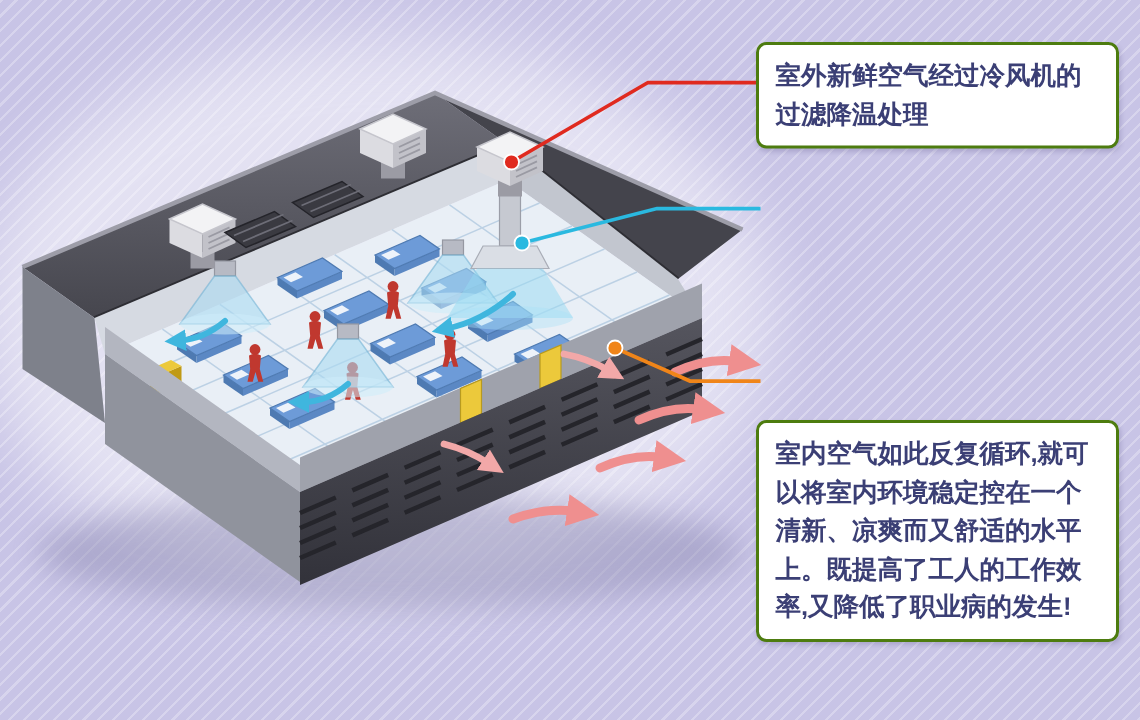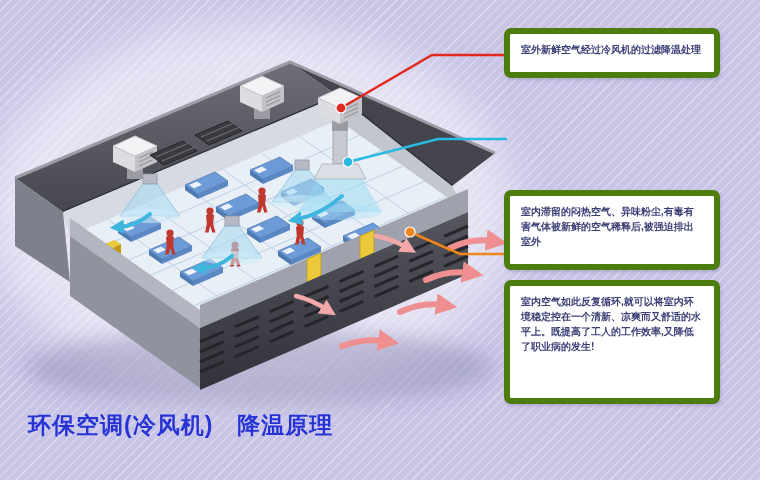--- a/index.html
+++ b/index.html
@@ -5,23 +5,23 @@
   html,body{margin:0;padding:0;}
   body{
     width:760px;height:480px;overflow:hidden;position:relative;
     font-family:"Liberation Sans", sans-serif;
     background-color:#c8c4e6;
     background-image:repeating-linear-gradient(135deg, rgba(255,255,255,.28) 0px, rgba(255,255,255,.28) 1.5px, rgba(255,255,255,0) 1.5px, rgba(255,255,255,0) 7px);
   }
   .stage{position:absolute;inset:0;}
   svg.scene{position:absolute;left:0;top:0;z-index:1;}
   .callout{
-    position:absolute;left:504px;width:216px;box-sizing:border-box;
-    background:#ffffff;border:6px solid #4d7c0f;border-radius:7px;
-    padding:8px 11px;font-size:10px;line-height:1.5;font-weight:600;
+    position:absolute;left:504px;width:242px;box-sizing:border-box;
+    background:#ffffff;border:2px solid #4d7c0f;border-radius:7px;
+    padding:8px 11px;font-size:17px;line-height:1.5;font-weight:600;
     color:#3b3f75;z-index:2;box-shadow:1px 2px 3px rgba(90,85,140,.25);
   }
   #c1{top:28px;min-height:50px;}
   #c2{top:113px;min-height:50px;}
   #c3{top:190px;min-height:80px;}
   #c4{top:280px;min-height:124px;}
   .page-title{
     position:absolute;left:28px;top:410px;z-index:2;
     font-size:23px;font-weight:bold;color:#2633d6;letter-spacing:1px;
   }
@@ -193,18 +193,16 @@
       <path d="M507,55 L432,55 L341,108" stroke="#e02a1f" stroke-width="2.5" fill="none"></path>
       <circle cx="341" cy="108" r="5" fill="#e02a1f" stroke="#ffffff" stroke-width="1.2"></circle>
       <path d="M507,139 L438,139 L348,162" stroke="#2ab9e0" stroke-width="2.5" fill="none"></path>
       <circle cx="348" cy="162" r="5" fill="#2ab9e0" stroke="#ffffff" stroke-width="1.2"></circle>
       <path d="M507,254 L460,254 L410,232" stroke="#f08519" stroke-width="2.5" fill="none"></path>
       <circle cx="410" cy="232" r="5" fill="#f08519" stroke="#ffffff" stroke-width="1.2"></circle>
     </g>
   </svg>
 
   <div class="callout" id="c1">室外新鲜空气经过冷风机的过滤降温处理</div>
-  <div class="callout" id="c3">室内滞留的闷热空气、异味粉尘,有毒有害气体被新鲜的空气稀释后,被强迫排出室外</div>
   <div class="callout" id="c4">室内空气如此反复循环,就可以将室内环境稳定控在一个清新、凉爽而又舒适的水平上。既提高了工人的工作效率,又降低了职业病的发生!</div>
 
-  <div class="page-title">环保空调(冷风机)　降温原理</div>
 
 </div>
 
 </body></html>

